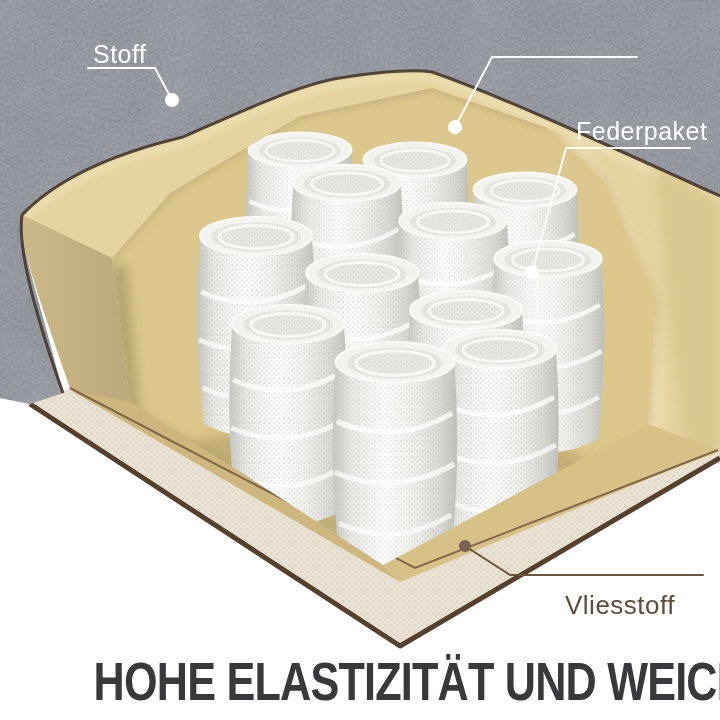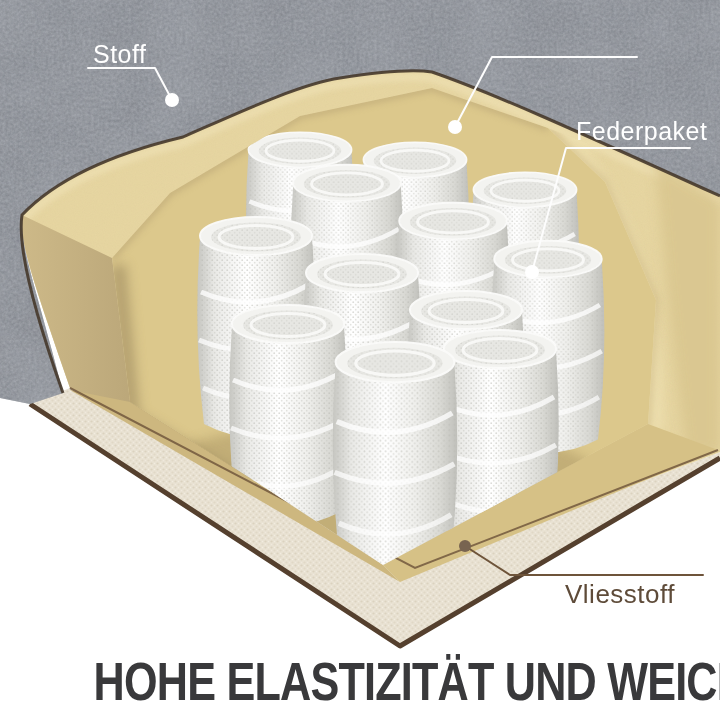--- a/index.html
+++ b/index.html
@@ -9,21 +9,21 @@
     font-family:"Liberation Sans",sans-serif;
   }
   .stage svg{position:absolute;left:0;top:0;display:block;}
   .lbl{
     position:absolute;
     font-family:"Liberation Sans","DejaVu Sans",sans-serif;
     font-size:25px;font-weight:400;letter-spacing:0.5px;
     white-space:nowrap;pointer-events:none;
   }
   .lbl-light{color:var(--label-light,#ffffff);}
-  .lbl-dark{color:var(--label-dark,#5e4b39);}
+  .lbl-dark{color:var(--label-dark,#5e4b39);margin-top:11px;}
   #lbl-stoff{left:93px;top:40px;}
   #lbl-schaumstoff{left:502px;top:27px;}
   #lbl-federpaket{left:576px;top:117px;}
   #lbl-vliesstoff{left:565px;top:579px;font-size:26px;}
   .headline{
     position:absolute;left:0;right:0;top:650px;
     text-align:center;white-space:nowrap;
   }
   .headline span{
     display:inline-block;

